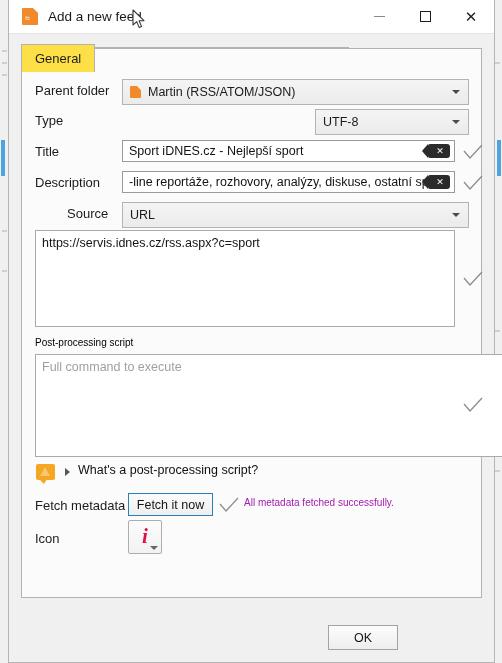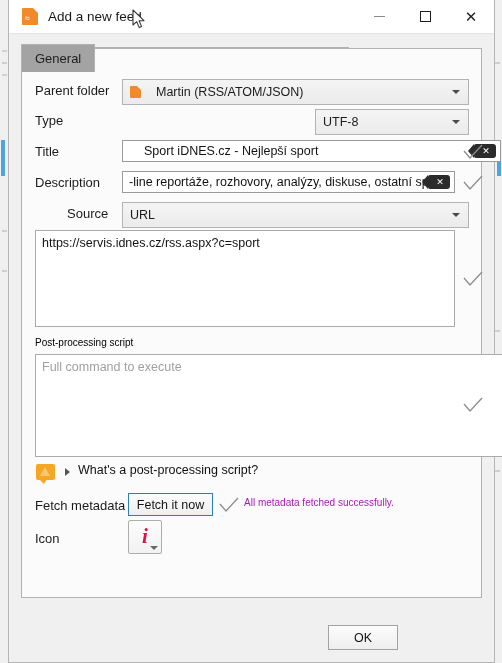--- a/index.html
+++ b/index.html
@@ -118,21 +118,21 @@
     font-size: 13px;
     color: #1d1d1d;
     background: #ebebeb;
     border: 1px solid #b2b2b2;
     border-bottom: none;
     border-left: none;
     box-sizing: border-box;
   }
   .tab:first-child { border-left: 1px solid #b2b2b2; }
   .tab.active {
-    background: #a3a3a3;
+    background: #fde047;
     height: 28px;
     position: relative;
     z-index: 3;
   }
 
   .panel {
     position: absolute;
     left: 12px; right: 12px;
     top: 48px;
     height: 550px;
@@ -152,21 +152,20 @@
   .combo {
     position: absolute;
     height: 26px;
     background: linear-gradient(#f4f4f4, #ebebeb);
     border: 1px solid #b3b3b3;
     box-sizing: border-box;
     display: flex;
     align-items: center;
     font-size: 12.5px;
     color: #1b1b1b;
-    gap: 8px;
   }
   .combo .ctext { margin-left: 7px; white-space: nowrap; overflow: hidden; }
   .combo .arrow {
     position: absolute; right: 8px; top: 50%;
     width: 0; height: 0;
     margin-top: -2px;
     border-left: 4px solid transparent;
     border-right: 4px solid transparent;
     border-top: 4px solid #4a4a4a;
   }
@@ -409,21 +408,21 @@
         <span class="arrow"></span>
       </div>
 
       <div class="lbl" style="top:64px;">Type</div>
       <div class="combo" style="left:293px; right:12px; top:60px;">
         <span class="ctext">UTF-8</span>
         <span class="arrow"></span>
       </div>
 
       <div class="lbl" style="top:95px;">Title</div>
-      <div class="tinput" style="left:100px; width:379px; top:91px;padding-left:15px;">
+      <div class="tinput" style="left:100px; width:333px; top:91px;">
         <span class="val">Sport iDNES.cz - Nejlepší sport</span>
         <span class="clear-btn">
             <span class="xg">✕</span>
           </span>
       </div>
       <svg class="check" style="left:441px; top:95px;" viewBox="0 0 20 16">
         <path d="M1 7 L7 14 L19 1" fill="none" stroke="#8d8d8d" stroke-width="1.3"></path>
       </svg>
 
       <div class="lbl" style="top:126px;">Description</div>

